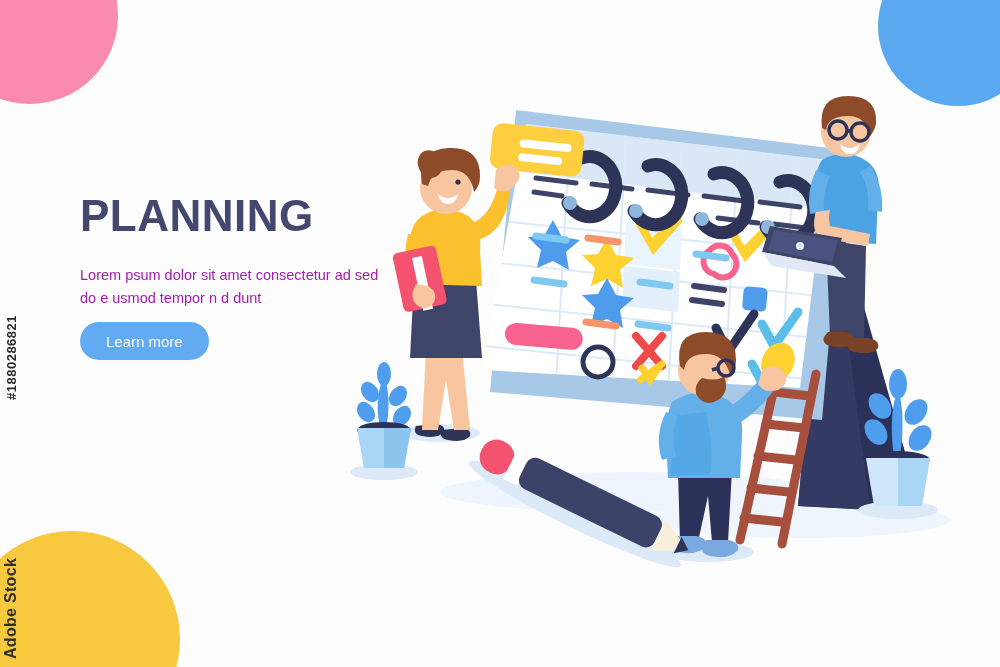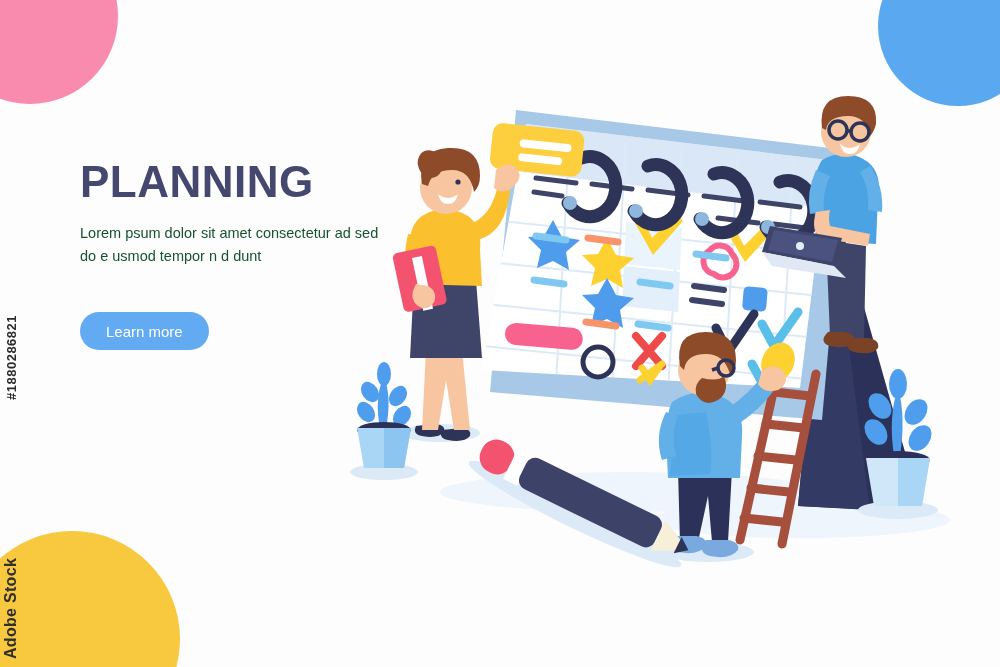--- a/index.html
+++ b/index.html
@@ -21,32 +21,32 @@
     white-space:nowrap;font-weight:600;
   }
   .watermark-brand{
     position:absolute;left:20px;bottom:8px;
     font-size:16px;color:#2f2f2f;font-weight:700;letter-spacing:.3px;
     transform:rotate(-90deg);transform-origin:left bottom;
     white-space:nowrap;
   }
 
   
-  .copy{position:absolute;left:80px;top:158px;width:330px;}
+  .copy{position:absolute;left:80px;top:192px;width:330px;}
   .headline{
     margin:0;font-size:44px;line-height:1.08;font-weight:800;
     color:#44486e;letter-spacing:.5px;
   }
   .headline span{display:block;}
   .subcopy{
-    margin:16px 0 0 0;font-size:14.5px;line-height:1.62;
-    color:#14532d;font-weight:500;max-width:300px;
+    margin:24px 0 0 0;font-size:14.5px;line-height:1.62;
+    color:#a21caf;font-weight:500;max-width:300px;
   }
   .cta{
-    margin-top:44px;display:inline-flex;align-items:center;justify-content:center;
+    margin-top:12px;display:inline-flex;align-items:center;justify-content:center;
     height:38px;padding:0 26px;border-radius:19px;border:0;
     background:#62aaf2;color:#fff;font-size:15px;font-weight:500;
     font-family:"Liberation Sans", sans-serif;cursor:pointer;
   }
 
   
   .illo{position:absolute;left:330px;top:40px;width:660px;height:560px;}
   .illo svg{display:block;width:100%;height:100%;}
 </style>
 </head>

